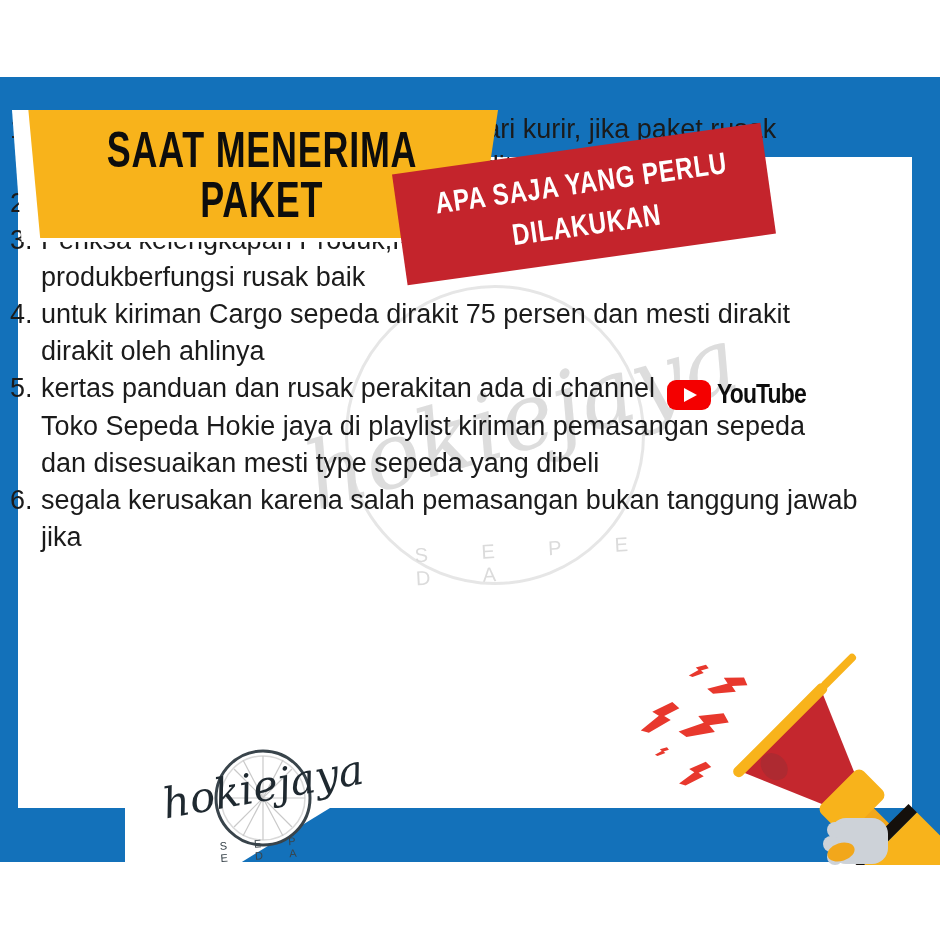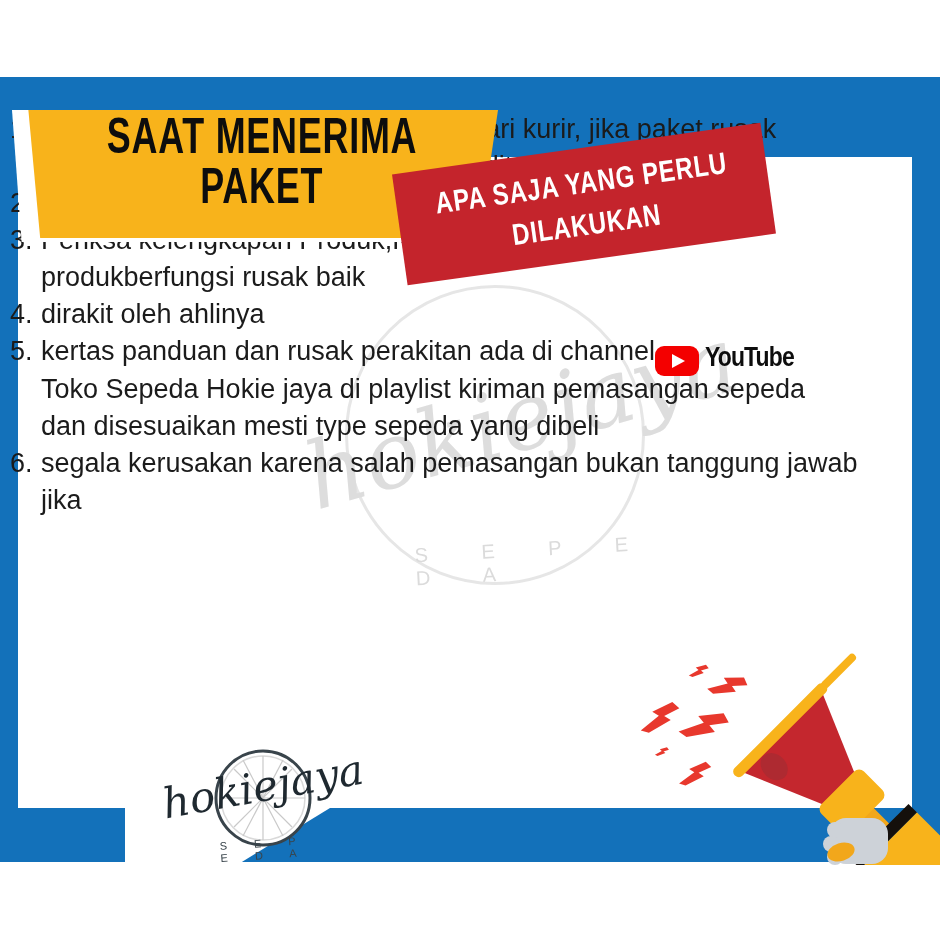--- a/index.html
+++ b/index.html
@@ -11,42 +11,42 @@
   .page{position:relative;width:940px;height:940px;background:#ffffff;overflow:hidden;}
   .blue-bg{position:absolute;left:0;top:77px;width:940px;height:785px;background:var(--blue);}
   .card{position:absolute;left:18px;top:157px;width:894px;height:651px;background:#ffffff;}
   .notch{position:absolute;left:125px;top:808px;width:205px;height:54px;background:#ffffff;
          clip-path:polygon(0 0,100% 0,57% 100%,0 100%);}
   
   .banner-white{position:absolute;left:12px;top:110px;width:482px;height:132px;background:#ffffff;
         clip-path:polygon(0 0,100% 0,94% 100%,2% 100%);z-index:6;}
   .banner-yellow{position:absolute;left:26px;top:110px;width:472px;height:128px;background:var(--yellow);
         clip-path:polygon(0.5% 0,100% 0,96% 100%,3% 100%);z-index:7;
-        display:flex;flex-direction:column;align-items:center;}
+        display:flex;flex-direction:column;justify-content:center;align-items:center;}
   .banner-title{font-weight:bold;color:#0d0d0d;font-size:46px;line-height:50px;letter-spacing:1px;
         transform:scale(0.78,1.1);transform-origin:center;white-space:nowrap;}
   .badge-red{position:absolute;left:398px;top:148px;width:372px;height:112px;background:var(--red);
         transform:rotate(-8deg);z-index:8;display:flex;flex-direction:column;justify-content:center;align-items:center;}
   .badge-line{font-weight:bold;color:#ffffff;font-size:30px;line-height:42px;letter-spacing:1px;
         transform:scaleX(0.8);transform-origin:center;white-space:nowrap;}
   
   .watermark{position:absolute;left:310px;top:285px;width:380px;height:300px;z-index:2;opacity:.75;}
   .wm-circle{position:absolute;left:35px;top:0;width:300px;height:300px;border:3px solid #DEDEDE;border-radius:50%;}
   .wm-script{position:absolute;left:-10px;top:86px;width:400px;text-align:center;
         font-family:"DejaVu Serif",serif;font-style:italic;font-size:92px;color:var(--wm);
         transform:rotate(-16deg);white-space:nowrap;}
   .wm-sub{position:absolute;left:105px;top:252px;font-size:20px;letter-spacing:24px;color:#CFCFCF;
         transform:rotate(-3deg);}
   
   .list{position:absolute;left:10px;top:111px;right:18px;z-index:5;color:var(--ink);
         font-size:27px;line-height:37px;}
   .li{display:flex;}
   .num{width:31px;flex-shrink:0;}
   .line{white-space:nowrap;}
-  .yt{display:inline-flex;align-items:flex-end;gap:6px;margin-left:0;vertical-align:middle;position:relative;top:5px;}
+  .yt{display:inline-flex;align-items:center;gap:6px;margin-left:12px;vertical-align:middle;position:relative;top:5px;}
   .yt-btn{display:inline-block;width:44px;height:30px;background:var(--yt-red);border-radius:9px;position:relative;}
   .yt-btn::after{content:"";position:absolute;left:17px;top:8px;border-left:13px solid #fff;
         border-top:7px solid transparent;border-bottom:7px solid transparent;}
   .yt-label{font-weight:bold;font-size:27px;color:#0d0d0d;transform:scaleX(.85);transform-origin:left center;
         font-family:"Liberation Sans",sans-serif;letter-spacing:-1px;}
   
   .logo-dark{position:absolute;left:188px;top:740px;width:150px;height:125px;z-index:4;}
   .logo-script{position:absolute;left:-30px;top:22px;width:210px;text-align:center;
         font-family:"DejaVu Serif",serif;font-style:italic;font-size:42px;color:#1F2930;
         transform:rotate(-10deg);white-space:nowrap;}
@@ -87,20 +87,21 @@
     <div class="li">
       <span class="num">3.</span>
       <div>
         <div class="line">Periksa kelengkapan Produk,Kondisi isi Produk dan</div>
         <div class="line">produkberfungsi rusak baik</div>
       </div>
     </div>
     <div class="li">
       <span class="num">4.</span>
       <div>
+        <div class="line">untuk kiriman Cargo sepeda dirakit 75 persen dan mesti dirakit</div>
         <div class="line">dirakit oleh ahlinya</div>
       </div>
     </div>
     <div class="li">
       <span class="num">5.</span>
       <div>
         <div class="line">
           <span>kertas panduan dan rusak perakitan ada di channel</span><span class="yt">
               <span class="yt-btn"></span>
               <span class="yt-label">YouTube</span>

